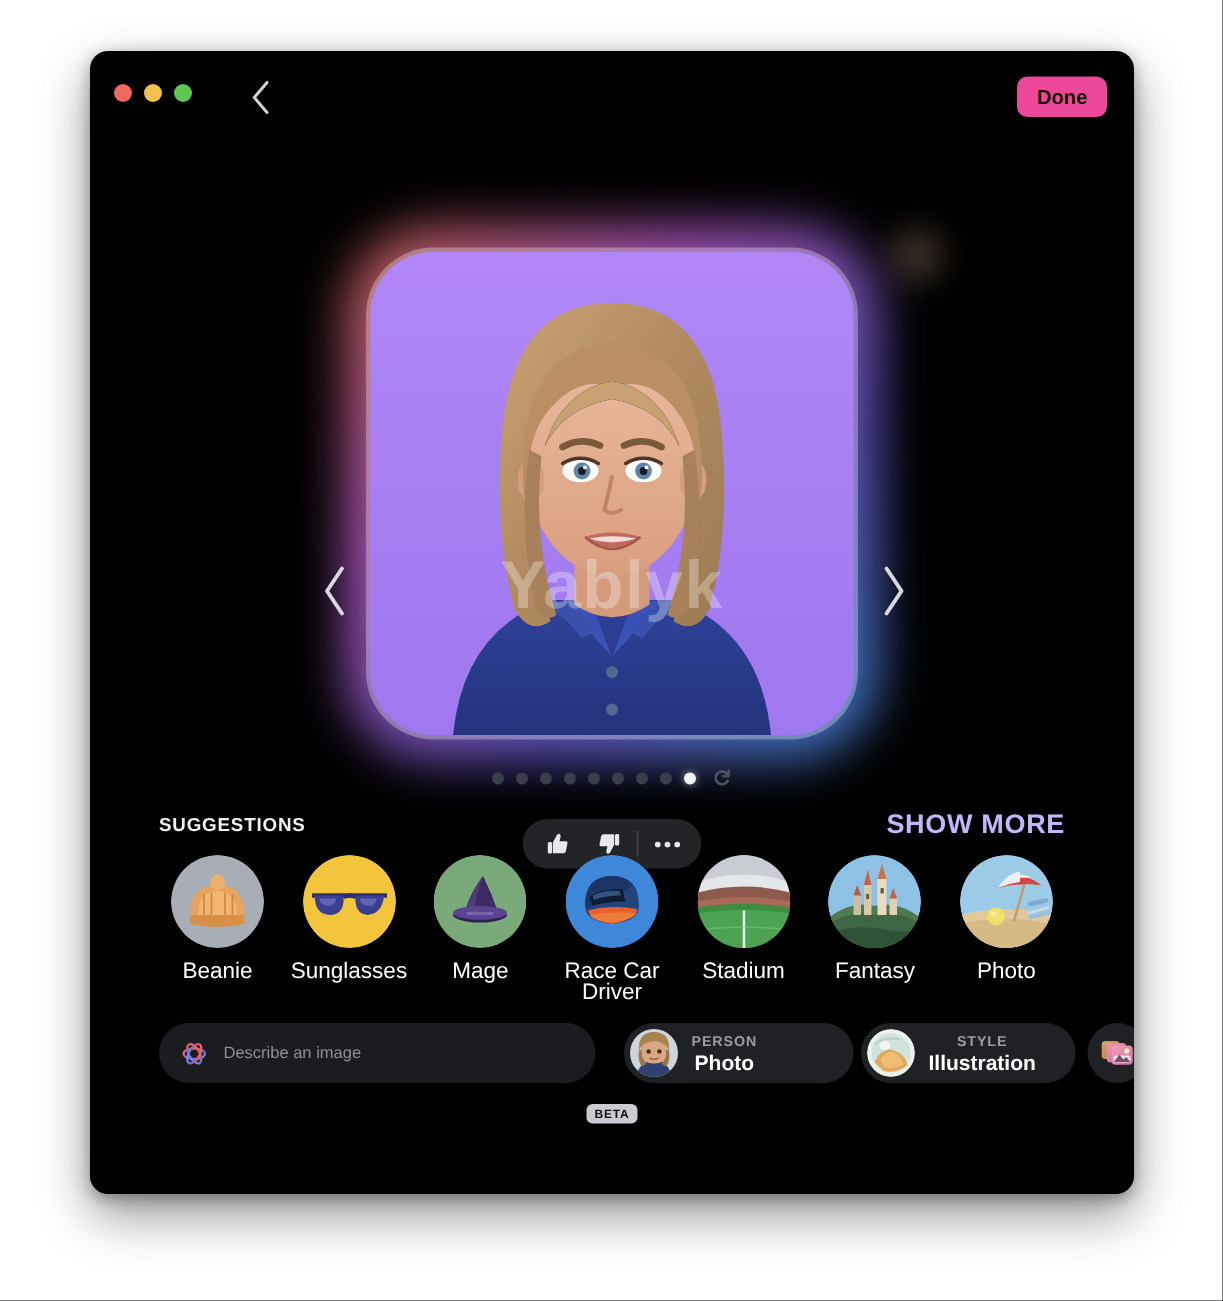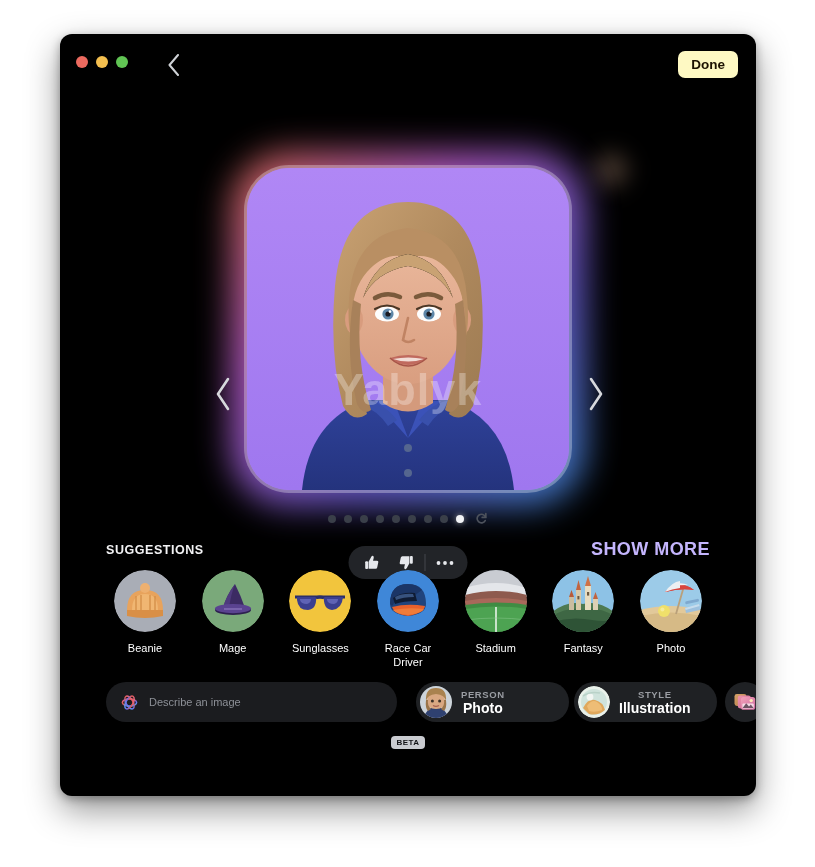--- a/index.html
+++ b/index.html
@@ -19,21 +19,21 @@
   
   .titlebar{position:absolute;left:0;top:0;width:100%;height:60px;}
   .lights{position:absolute;left:16px;top:22px;display:flex;gap:8px;}
   .light{width:12px;height:12px;border-radius:50%;}
   .l-red{background:#ec6a5f;} .l-yel{background:#f4bf4f;} .l-grn{background:#61c554;}
   .backchev{position:absolute;left:96px;top:14px;width:34px;height:34px;
     display:flex;align-items:center;justify-content:center;cursor:pointer;}
   .backchev svg{display:block;}
   .done{
     position:absolute;right:18px;top:17px;
-    background:#fef9c3;color:#1c1200;border:none;border-radius:7px;
+    background:#ec4899;color:#1c1200;border:none;border-radius:7px;
     font-size:13.5px;font-weight:700;padding:6px 13px;cursor:pointer;
     font-family:"Liberation Sans", sans-serif;
   }
   
   .stage{position:absolute;left:0;top:60px;width:100%;height:450px;}
   .ghost{
     position:absolute;left:523px;top:48px;width:56px;height:56px;border-radius:50%;
     background:radial-gradient(circle,rgba(150,120,100,.55) 0%,rgba(90,70,58,.28) 45%,rgba(0,0,0,0) 72%);
     filter:blur(9px);
   }
@@ -76,21 +76,21 @@
   .sugghead{position:absolute;left:46px;top:505px;right:46px;display:flex;
     justify-content:space-between;align-items:center;}
   .sugghead .title{color:#f2f2f4;font-size:12.5px;font-weight:700;letter-spacing:.55px;}
   .sugghead .more{color:#c4b5fd;font-size:18px;font-weight:700;letter-spacing:.45px;cursor:pointer;}
   .suggrow{position:absolute;left:46px;top:536px;right:46px;display:flex;
     justify-content:space-between;}
   .sugg{width:78px;display:flex;flex-direction:column;align-items:center;cursor:pointer;}
   .sugg .bubble{width:62px;height:62px;border-radius:50%;overflow:hidden;
     display:flex;align-items:center;justify-content:center;}
   .sugg .bubble svg{display:block;width:100%;height:100%;}
-  .sugg .lbl{margin-top:9px;color:#fff;font-size:11px;line-height:14px;text-align:center;}
+  .sugg .lbl{margin-top:9px;color:#fff;font-size:15px;line-height:14px;text-align:center;}
   
   .describe{
     position:absolute;left:46px;top:648px;width:291px;height:40px;border-radius:20px;
     background:#1b1c1f;display:flex;align-items:center;padding:0 14px;box-sizing:border-box;
     cursor:text;
   }
   .describe .ai{width:19px;height:19px;flex:0 0 19px;margin-right:10px;}
   .describe .ph{color:#8d9097;font-size:11px;}
   .chip{
     position:absolute;top:648px;height:40px;border-radius:20px;background:#1f2124;
@@ -289,44 +289,44 @@
           <circle cx="31" cy="18" r="5" fill="#edb070"></circle>
           <path d="M22 26 L22 40 M27 25 L27 40 M36 25 L36 40 M41 26 L41 40" stroke="#d08a44" stroke-width="1.2" fill="none"></path>
         </svg>
       </div>
       <span class="lbl">Beanie</span>
     </div>
 
     <div class="sugg">
       <div class="bubble">
         <svg viewBox="0 0 62 62">
-          <circle cx="31" cy="31" r="31" fill="#7aa97a"></circle>
-          <path d="M33 14 Q24 26 21 38 L43 38 Q39 26 33 14 Z" fill="#3c2b63"></path>
-          <path d="M33 14 Q29 24 27 38 L21 38 Q24 26 33 14 Z" fill="#4e3a7d"></path>
-          <ellipse cx="31" cy="40" rx="18" ry="5" fill="#2e2050"></ellipse>
-          <ellipse cx="31" cy="38.6" rx="18" ry="4.6" fill="#5a4390"></ellipse>
-          <path d="M22 38 L40 38 L40 40 L22 40 Z" fill="#8e7ac0" opacity=".6"></path>
-        </svg>
-      </div>
-      <span class="lbl">Mage</span>
-    </div>
-
-    <div class="sugg">
-      <div class="bubble">
-        <svg viewBox="0 0 62 62">
           <circle cx="31" cy="31" r="31" fill="#f2c53d"></circle>
           <path d="M6 27 L56 27" stroke="#2b2f6b" stroke-width="3"></path>
           <path d="M8 27 L27 27 Q28 39 19 40 Q9 40 8 30 Z" fill="#3b3f8f"></path>
           <path d="M35 27 L54 27 Q53 39 43 40 Q34 39 35 27 Z" fill="#3b3f8f"></path>
           <path d="M27 28 Q31 26 35 28" stroke="#2b2f6b" stroke-width="3" fill="none"></path>
           <path d="M11 29 L22 29 Q22 33 18 34 Q12 34 11 30 Z" fill="#6f73c4" opacity=".7"></path>
           <path d="M38 29 L49 29 Q49 33 45 34 Q39 34 38 30 Z" fill="#6f73c4" opacity=".7"></path>
         </svg>
       </div>
       <span class="lbl">Sunglasses</span>
+    </div>
+
+    <div class="sugg">
+      <div class="bubble">
+        <svg viewBox="0 0 62 62">
+          <circle cx="31" cy="31" r="31" fill="#7aa97a"></circle>
+          <path d="M33 14 Q24 26 21 38 L43 38 Q39 26 33 14 Z" fill="#3c2b63"></path>
+          <path d="M33 14 Q29 24 27 38 L21 38 Q24 26 33 14 Z" fill="#4e3a7d"></path>
+          <ellipse cx="31" cy="40" rx="18" ry="5" fill="#2e2050"></ellipse>
+          <ellipse cx="31" cy="38.6" rx="18" ry="4.6" fill="#5a4390"></ellipse>
+          <path d="M22 38 L40 38 L40 40 L22 40 Z" fill="#8e7ac0" opacity=".6"></path>
+        </svg>
+      </div>
+      <span class="lbl">Mage</span>
     </div>
 
     <div class="sugg">
       <div class="bubble">
         <svg viewBox="0 0 62 62">
           <circle cx="31" cy="31" r="31" fill="#3f87d8"></circle>
           <path d="M13 34 Q13 14 31 14 Q49 14 49 34 Q49 44 31 46 Q13 44 13 34 Z" fill="#21447c"></path>
           <path d="M13 34 Q13 14 31 14 Q40 14 45 20 L34 28 Q20 28 15 36 Z" fill="#1b3566"></path>
           <path d="M16 28 Q24 22 38 23 L40 31 Q26 31 18 34 Z" fill="#0f1b33"></path>
           <path d="M18 27 Q26 23 36 24 L37 27 Q26 27 19 30 Z" fill="#5a7fbb" opacity=".55"></path>

